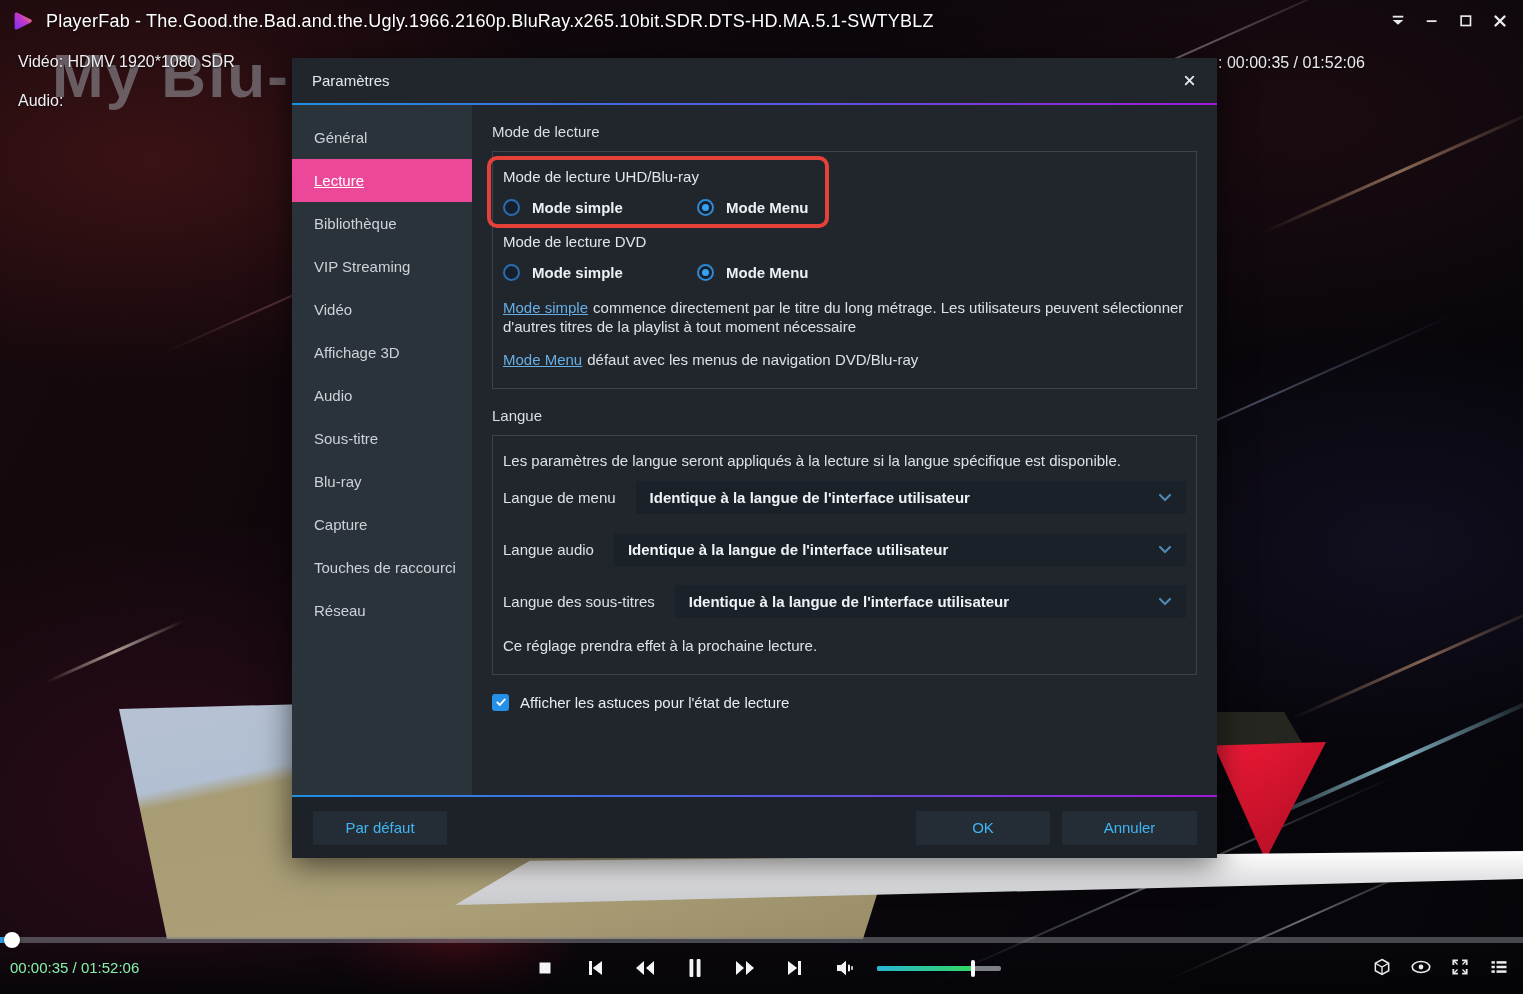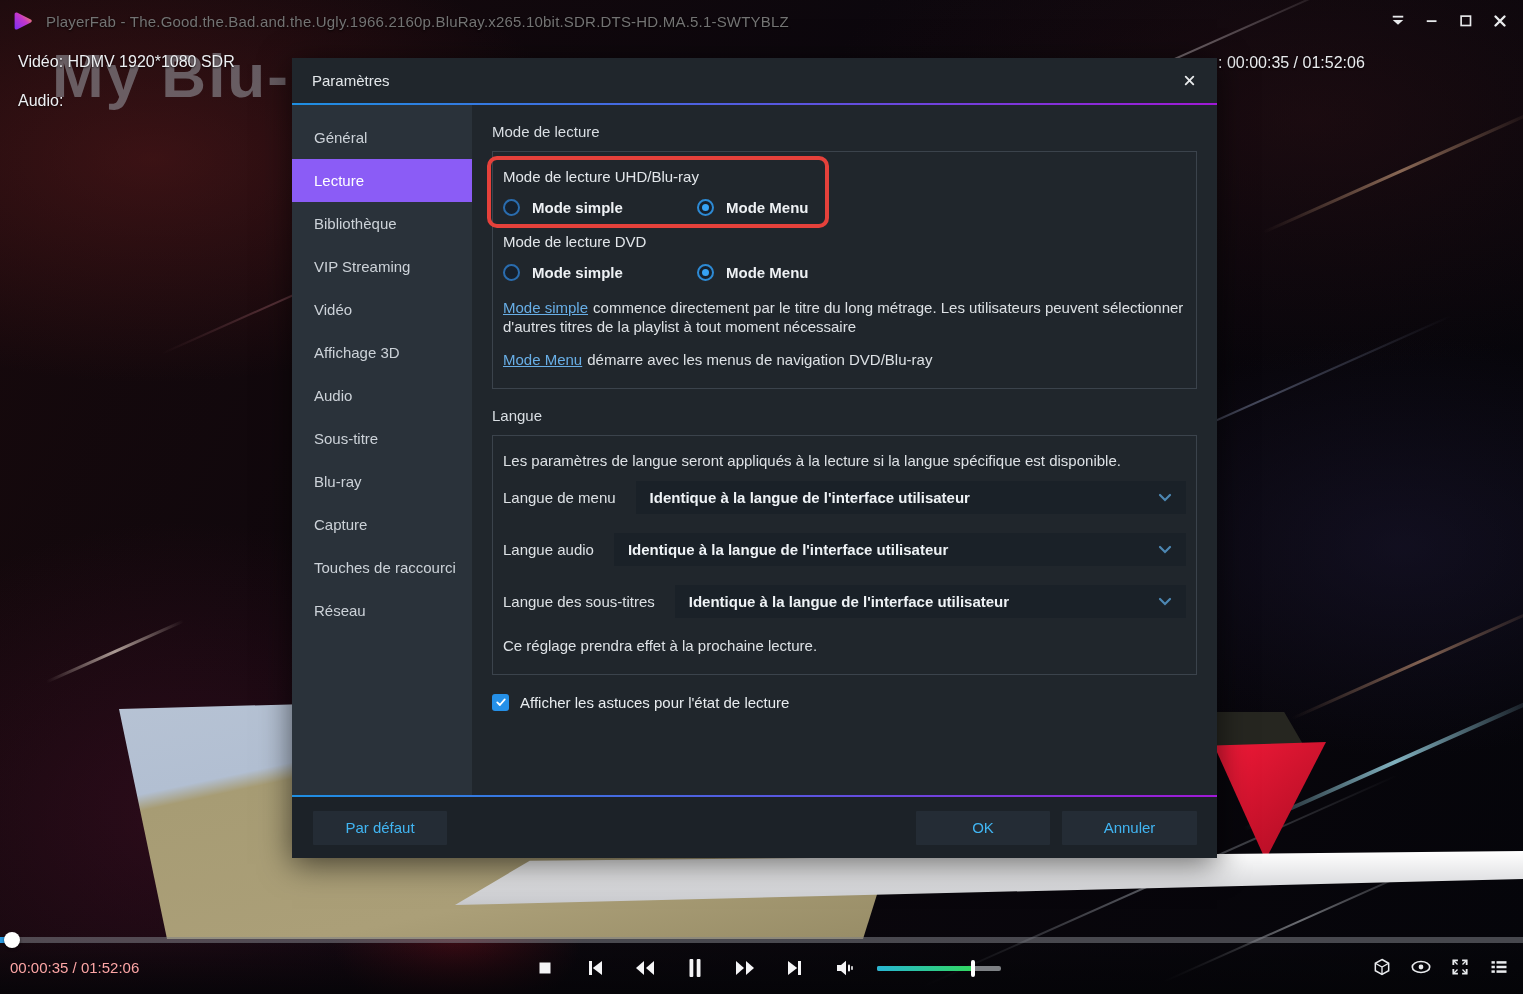--- a/index.html
+++ b/index.html
@@ -46,21 +46,21 @@
   .olive-hex { position:absolute; left:1214px; top:712px; width:90px; height:34px; z-index:1;
     clip-path:polygon(0 0, 78% 0, 100% 100%, 0 100%); background:#2e2e26; opacity:.8; }
 
   .watermark { position:absolute; left:52px; top:40px; z-index:2; font-size:62px; font-weight:bold;
     letter-spacing:2px; color:rgba(155,158,165,.55); white-space:nowrap; }
 
   
   .titlebar { position:absolute; left:0; top:0; right:0; height:42px; z-index:30;
     display:flex; align-items:center; padding:0 10px; }
   .logo { width:26px; height:26px; margin-right:10px; }
-  .title-text { color:#737373; font-size:15px; letter-spacing:.2px;
+  .title-text { color:#ffffff; font-size:18px; letter-spacing:.2px;
     text-shadow:0 1px 2px rgba(0,0,0,.8); }
   .win-controls { margin-left:auto; display:flex; align-items:center; gap:8px; }
   .win-btn { width:26px; height:24px; display:flex; align-items:center; justify-content:center; cursor:pointer; }
 
   
   .info-video { position:absolute; left:18px; top:53px; z-index:5; color:#edeff2; font-size:16px;
     text-shadow:0 1px 2px rgba(0,0,0,.7); }
   .info-audio { position:absolute; left:18px; top:92px; z-index:5; color:#edeff2; font-size:16px;
     text-shadow:0 1px 2px rgba(0,0,0,.7); }
   .time-top { position:absolute; left:1218px; top:54px; z-index:5; color:#e9ebee; font-size:16px;
@@ -73,21 +73,21 @@
   .dlg-title { color:#e3e7ea; font-size:15px; }
   .dlg-close { margin-left:auto; color:#e8eaec; font-size:15px; font-weight:bold; cursor:pointer;
     width:24px; height:24px; display:flex; align-items:center; justify-content:center; }
   .grad-line { height:2px; flex:0 0 auto;
     background:linear-gradient(90deg, #1e8fe2 0%, #5a55e0 55%, #a019d6 100%); }
 
   .dlg-body { flex:1 1 auto; display:flex; min-height:0; }
   .sidebar { width:180px; background:#2a323a; padding-top:11px; flex:0 0 auto; }
   .side-item { height:43px; display:flex; align-items:center; padding-left:22px; color:#ccd2d8;
     font-size:15px; cursor:pointer; white-space:nowrap; }
-  .side-item.selected { background:#8b5cf6; color:#ffffff; }
+  .side-item.selected { background:#ec4899; color:#ffffff;text-decoration:underline; }
 
   .content { flex:1 1 auto; padding:18px 20px 0 20px; color:#dde1e5; font-size:15px; }
   .section-label { color:#d9dee3; margin-bottom:11px; }
   .groupbox { border:1px solid #3b434c; padding:16px 10px 16px 10px; margin-bottom:18px; position:relative; }
   .hl-red { position:absolute; left:-6px; top:4px; width:342px; height:72px;
     border:4px solid #e5413b; border-radius:10px; pointer-events:none; z-index:3; }
   .sub-title { margin-bottom:14px; color:#e2e6ea; position:relative; z-index:2;}
   .radio-row { display:flex; align-items:center; margin-bottom:17px; position:relative; z-index:2;}
   .radio-opt { display:flex; align-items:center; width:194px; cursor:pointer; }
   .radio { width:17px; height:17px; border-radius:50%; border:2px solid #2a6cae; background:#16202c;
@@ -121,21 +121,21 @@
   .btn-right-group { margin-left:auto; display:flex; gap:12px; }
 
   
   .bottom-strip { position:absolute; left:0; right:0; bottom:0; height:52px; z-index:20;
     background:linear-gradient(rgba(8,8,12,.25), rgba(4,4,7,.8)); }
   .seek-track { position:absolute; left:0; right:0; top:937px; height:6px; z-index:21;
     background:rgba(125,128,134,.55); cursor:pointer; }
   .seek-fill { position:absolute; left:0; top:0; width:13px; height:6px; background:#2a9ae0; }
   .seek-thumb { position:absolute; left:4px; top:-5px; width:16px; height:16px; border-radius:50%;
     background:#ffffff; box-shadow:0 1px 3px rgba(0,0,0,.6); cursor:pointer; }
-  .time-bottom { position:absolute; left:10px; top:959px; z-index:22; color:#fca5a5; font-size:15px; }
+  .time-bottom { position:absolute; left:10px; top:959px; z-index:22; color:#86efac; font-size:15px; }
   .transport { position:absolute; left:527px; top:953px; z-index:22; display:flex; align-items:center; gap:14px; }
   .t-btn { width:36px; height:30px; display:flex; align-items:center; justify-content:center; cursor:pointer; }
   .vol-wrap { display:flex; align-items:center; gap:14px; }
   .vol-track { position:relative; width:124px; height:5px; background:#7d8084; border-radius:2px; cursor:pointer; }
   .vol-fill { position:absolute; left:0; top:0; height:5px; width:98px; border-radius:2px;
     background:linear-gradient(90deg, #28b6d4, #32d85e); }
   .vol-thumb { position:absolute; left:94px; top:-6px; width:4px; height:17px; background:#ffffff;
     border-radius:2px; cursor:pointer; }
   .right-icons { position:absolute; right:12px; top:955px; z-index:22; display:flex; align-items:center; gap:15px; }
   .r-btn { width:24px; height:24px; display:flex; align-items:center; justify-content:center; cursor:pointer; }
@@ -262,21 +262,21 @@
             <div class="radio-opt">
               <span class="radio checked"></span>
               <span class="radio-label">Mode Menu</span>
             </div>
           </div>
 
           <div class="desc">
             <span class="link">Mode simple</span><span class="desc-rest">commence directement par le titre du long métrage. Les utilisateurs peuvent sélectionner d'autres titres de la playlist à tout moment nécessaire</span>
           </div>
           <div class="desc">
-            <span class="link">Mode Menu</span><span class="desc-rest">démarre avec les menus de navigation DVD/Blu-ray</span>
+            <span class="link">Mode Menu</span><span class="desc-rest">défaut avec les menus de navigation DVD/Blu-ray</span>
           </div>
         </div>
 
         <div class="section-label">Langue</div>
 
         <div class="groupbox">
           <div class="lang-intro">Les paramètres de langue seront appliqués à la lecture si la langue spécifique est disponible.</div>
 
           <div class="lang-row">
             <div class="lang-label">Langue de menu</div>

